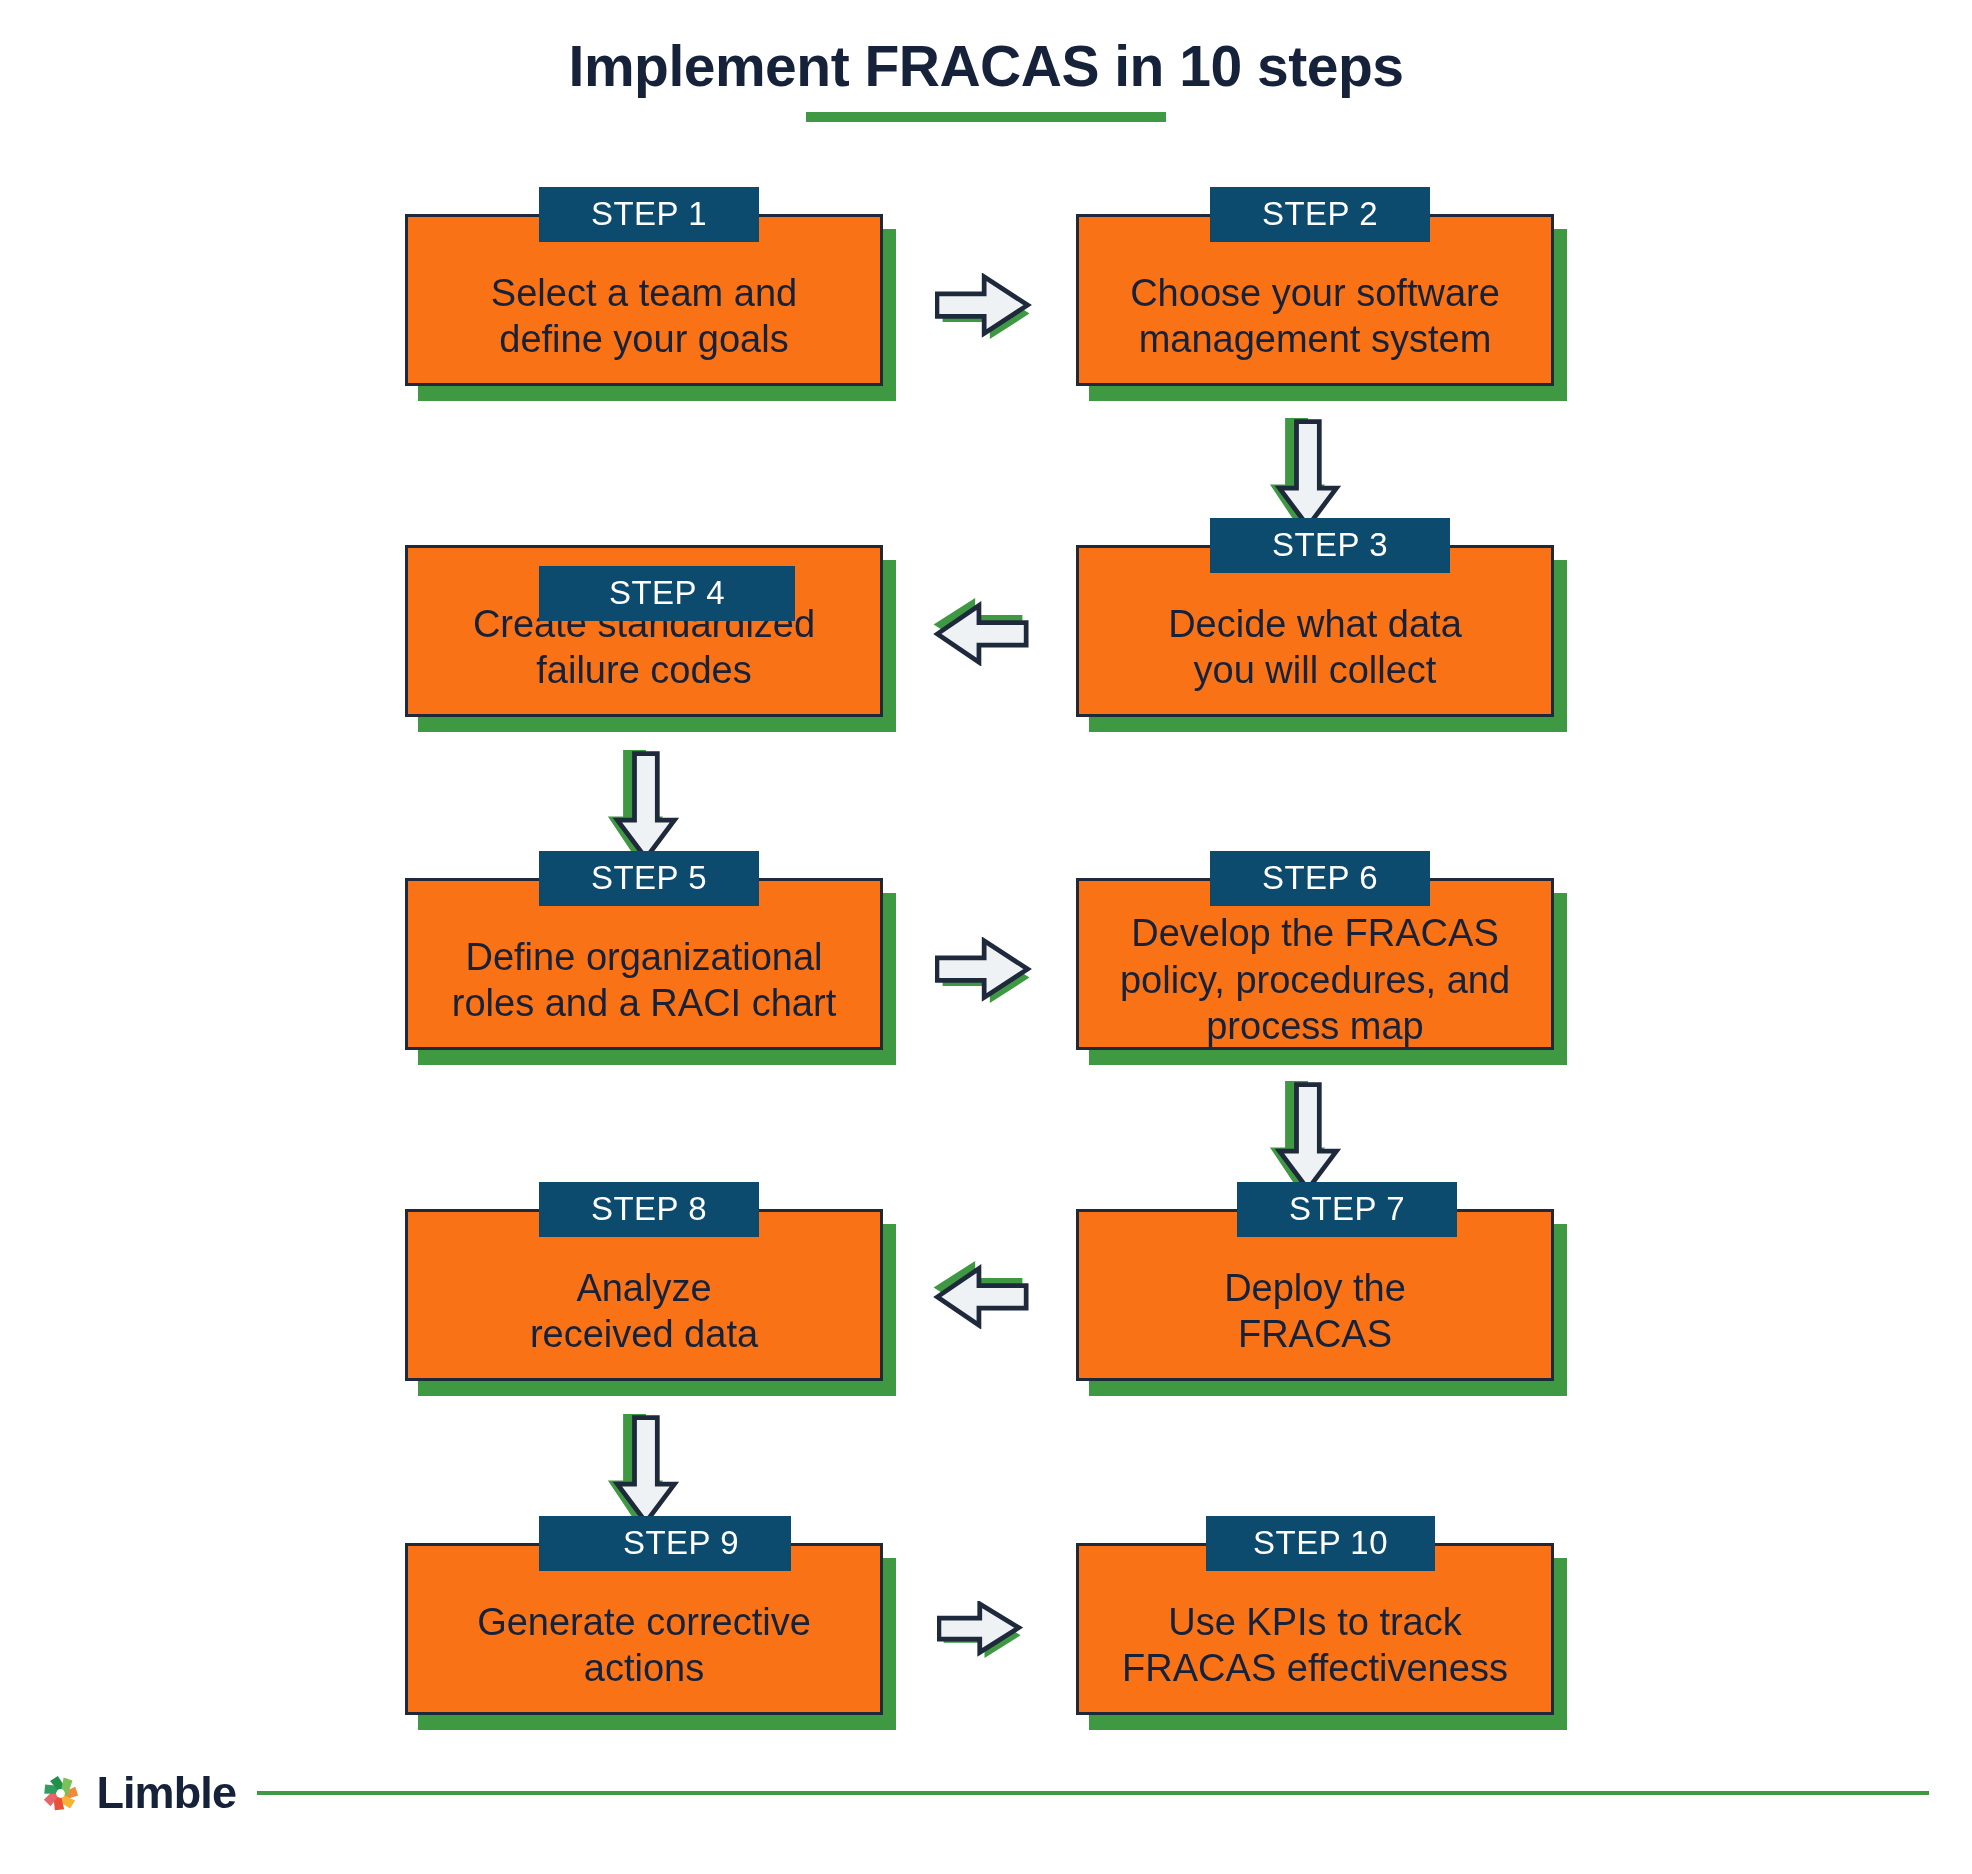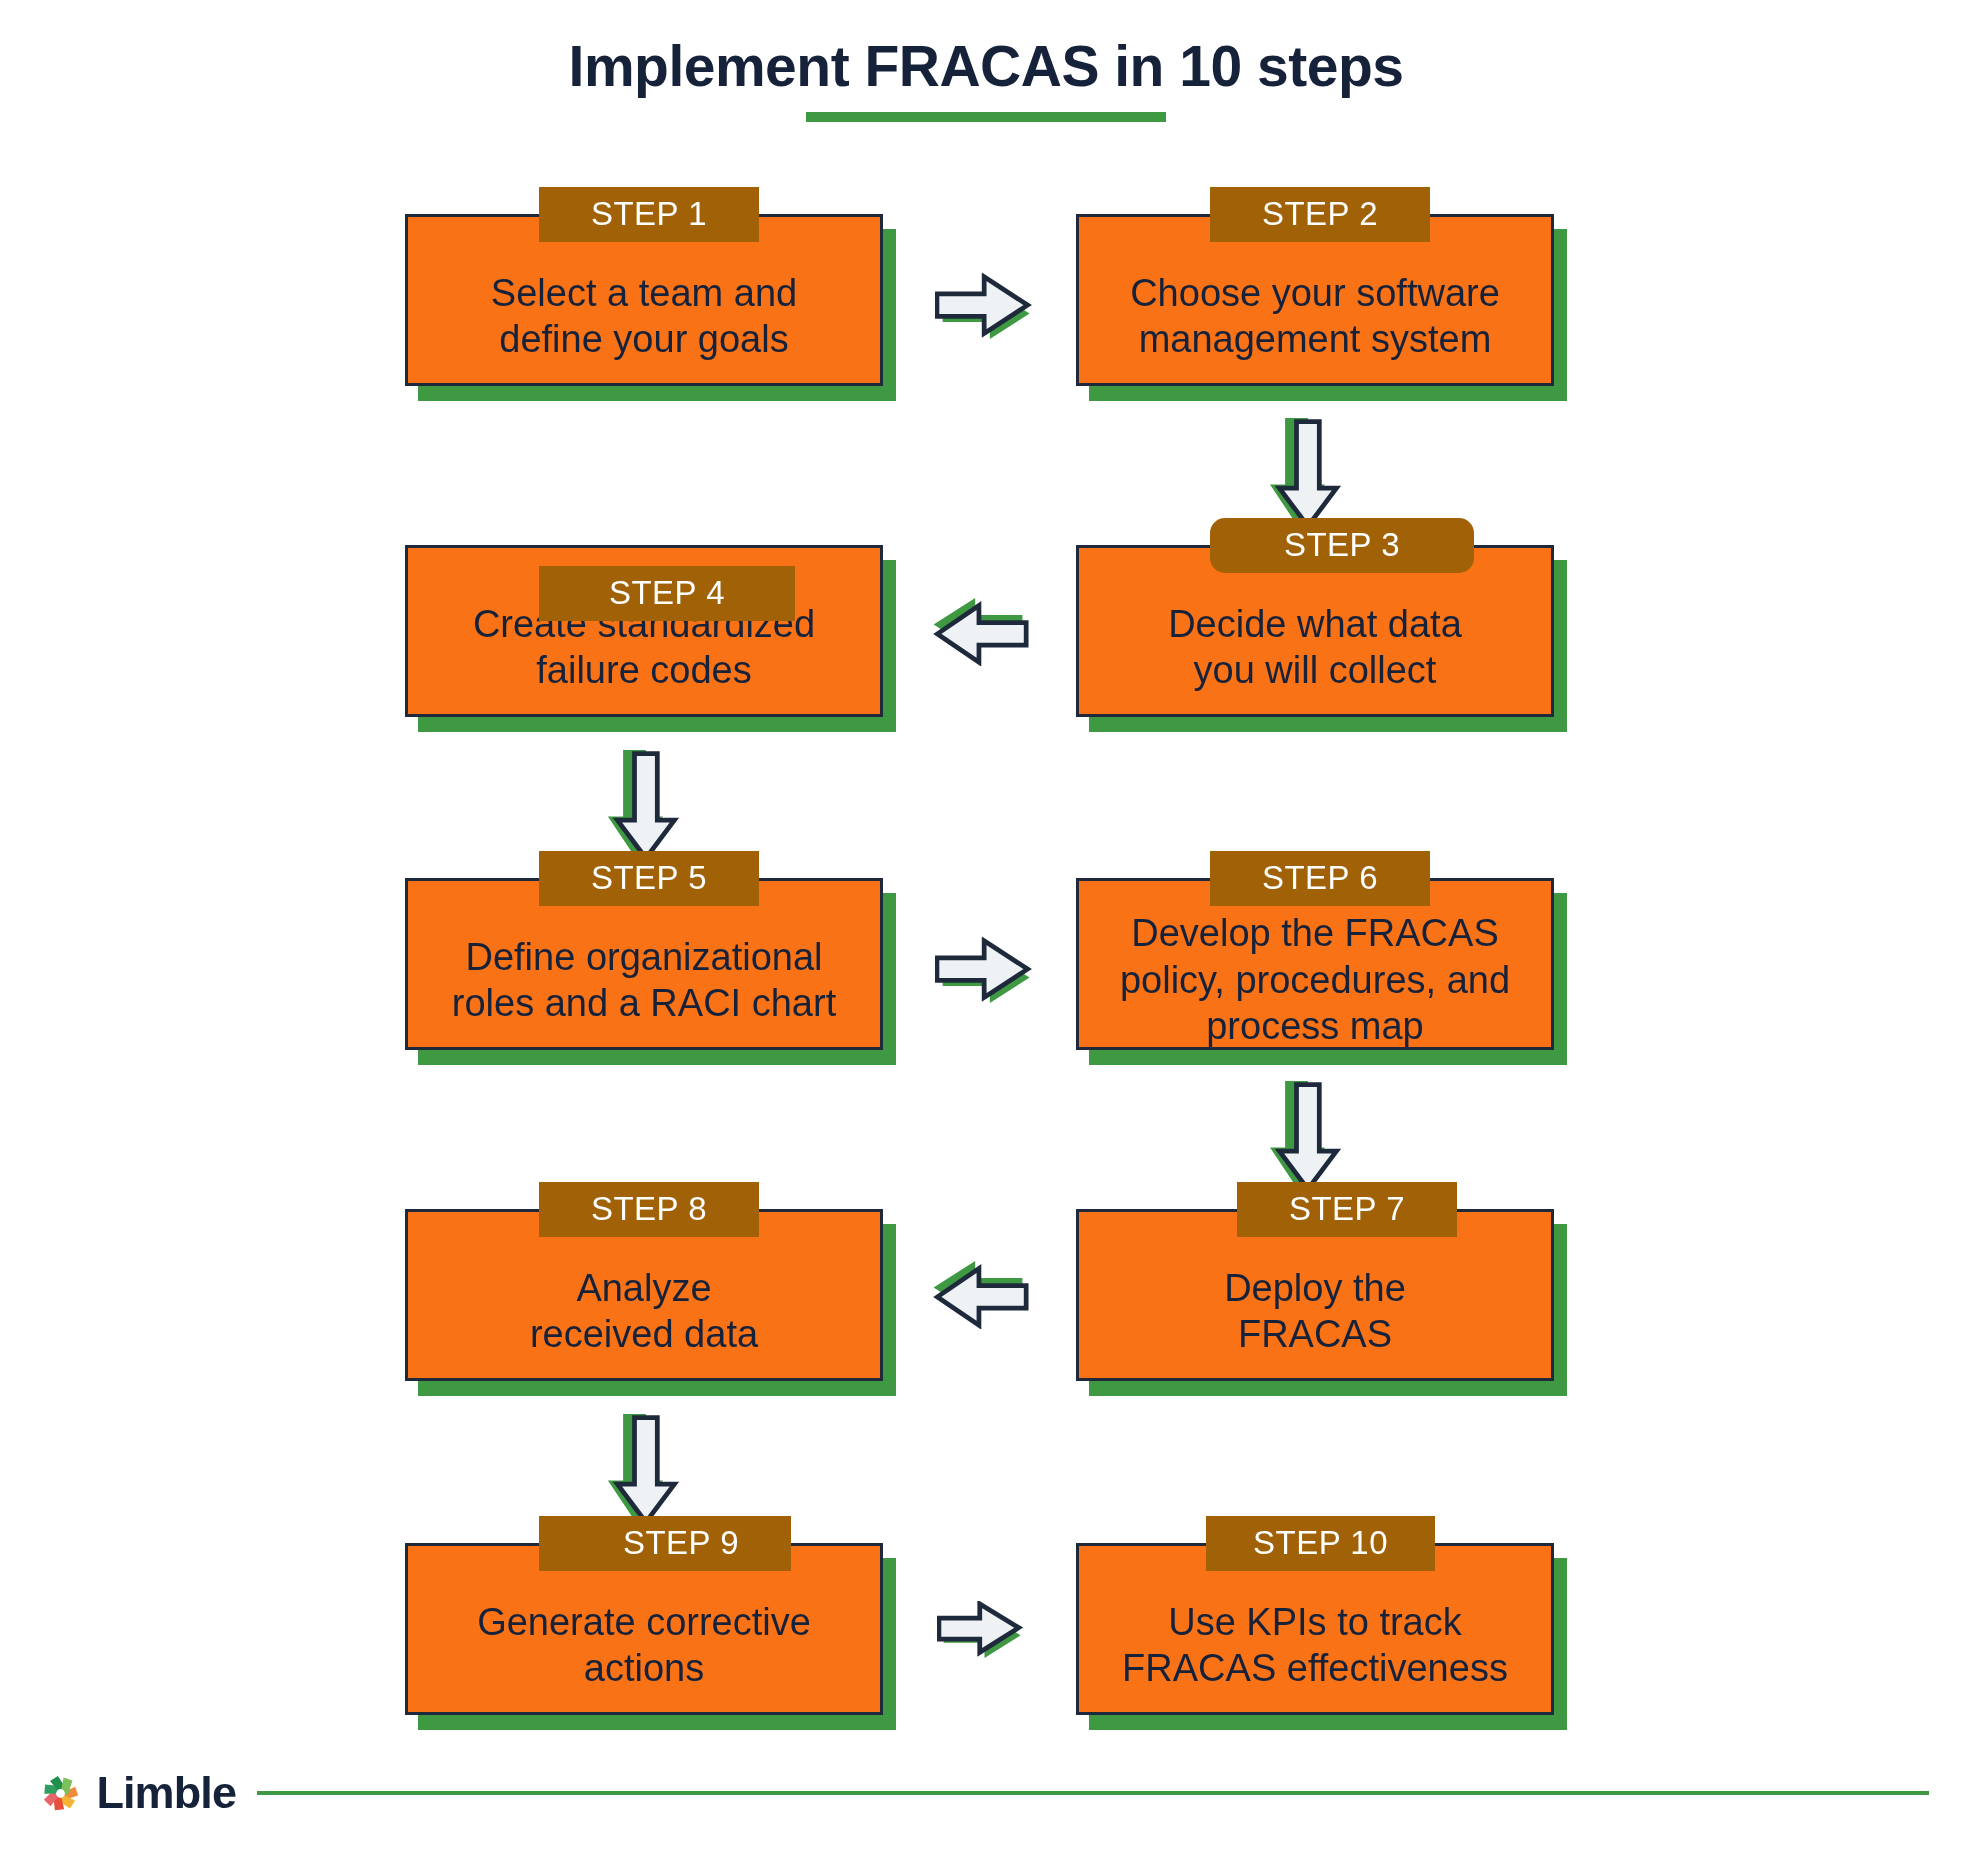--- a/index.html
+++ b/index.html
@@ -81,21 +81,21 @@
     white-space: pre-line;
     font-family: "Liberation Sans", sans-serif;
   }
   .card-body.with-tab .card-text {
     padding-top: 32px;
   }
   .step-tab {
     position: absolute;
     top: -27.4px;
     height: 55px;
-    background: #a16207;
+    background: #0c4a6e;
     color: #ffffff;
     font-size: 33px;
     letter-spacing: 0.5px;
     display: flex;
     align-items: center;
     justify-content: center;
     z-index: 5;
     font-family: "Liberation Sans", sans-serif;
   }
 
@@ -168,21 +168,21 @@
     </div>
     <div class="step-tab" style="left:134px; width:256px;margin-top:48px;">STEP 4</div>
   </div>
 
   <div class="step-card" style="left:1076px; top:545px; width:478px; height:172px;">
     <div class="card-shadow"></div>
     <div class="card-body with-tab">
       <div class="card-text">Decide what data
 you will collect</div>
     </div>
-    <div class="step-tab" style="left:134px; width:264px;border-radius:15px;">STEP 3</div>
+    <div class="step-tab" style="left:134px; width:240px;">STEP 3</div>
   </div>
 
   <div class="step-card" style="left:405px; top:878px; width:478px; height:172px;">
     <div class="card-shadow"></div>
     <div class="card-body with-tab">
       <div class="card-text">Define organizational
 roles and a RACI chart</div>
     </div>
     <div class="step-tab" style="left:134px; width:220px;">STEP 5</div>
   </div>

